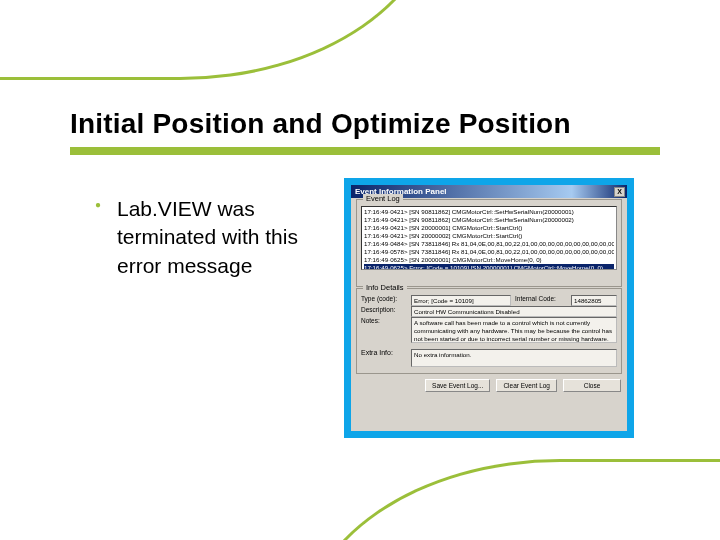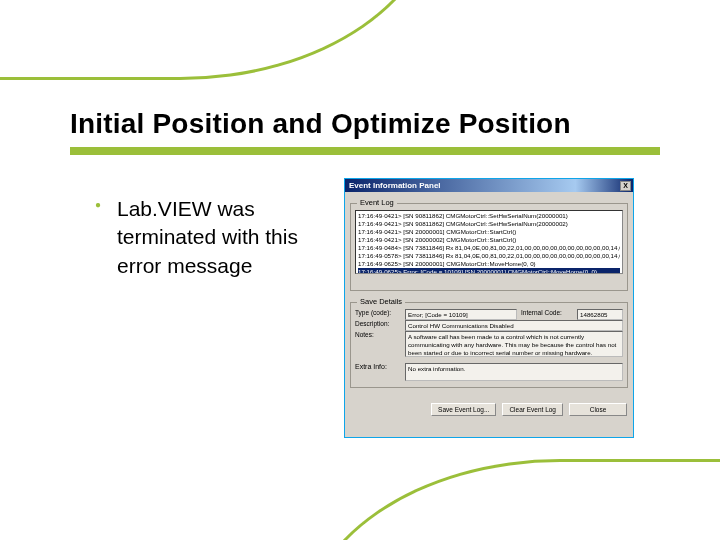--- a/index.html
+++ b/index.html
@@ -53,21 +53,21 @@
     content: "●"; position: absolute; left: 0; top: 3px;
     font-size: 10px; color: #9bbf3a;
   }
 
   
   .panel {
     position: absolute;
     top: 178px; left: 344px;
     width: 290px; height: 260px;
     background: #d7d3cc;
-    border: 1px solid #0ea5e9;
+    border: 7px solid #0ea5e9;
     font-family: Tahoma, Arial, sans-serif;
     font-size: 7px;
     color: #000;
   }
   .panel .titlebar {
     height: 13px;
     background: linear-gradient(90deg,#0a246a,#a6caf0 80%,#0a246a);
     color: #fff;
     font-size: 8px;
     font-weight: bold;
@@ -75,21 +75,21 @@
     padding: 0 2px 0 4px;
   }
   .panel .titlebar .x {
     width: 11px; height: 10px;
     background: #d7d3cc;
     border: 1px solid #888;
     font-size: 7px; line-height: 8px;
     text-align: center; color: #000;
   }
   .panel .group {
-    margin: 11px 5px;
+    margin: 1px 5px;
     border: 1px solid #9a968d;
     position: relative;
     padding: 6px 4px 16px 4px;
   }
   .panel .group .legend {
     position: absolute; top: -6px; left: 6px;
     background: #d7d3cc; padding: 0 3px;
     font-size: 7.5px;
   }
   .eventlog {
@@ -168,21 +168,21 @@
         <div>17:16:49·0421&gt; [SN 20000001] CMGMotorCtrl::StartCtrl()</div>
         <div>17:16:49·0421&gt; [SN 20000002] CMGMotorCtrl::StartCtrl()</div>
         <div>17:16:49·0484&gt; [SN 73811846] Rx 81,04,0E,00,81,00,22,01,00,00,00,00,00,00,00,00,00,00,14,00</div>
         <div>17:16:49·0578&gt; [SN 73811846] Rx 81,04,0E,00,81,00,22,01,00,00,00,00,00,00,00,00,00,00,14,00</div>
         <div>17:16:49·0625&gt; [SN 20000001] CMGMotorCtrl::MoveHome(0, 0)</div>
         <div class="err">17:16:49·0625&gt; Error; [Code = 10109] [SN 20000001] CMGMotorCtrl::MoveHome(0, 0)</div>
       </div>
     </div>
 
     <div class="group" style="padding-bottom:6px;">
-      <span class="legend">Save Details</span>
+      <span class="legend">Info Details</span>
 
       <div class="details-grid">
         <div class="lbl">Type (code):</div>
         <div class="fval">Error; [Code = 10109]</div>
         <div class="lbl">Internal Code:</div>
         <div class="fval">14862805</div>
 
         <div class="lbl">Description:</div>
         <div class="fval" style="grid-column:2/5">Control HW Communications Disabled</div>
 

